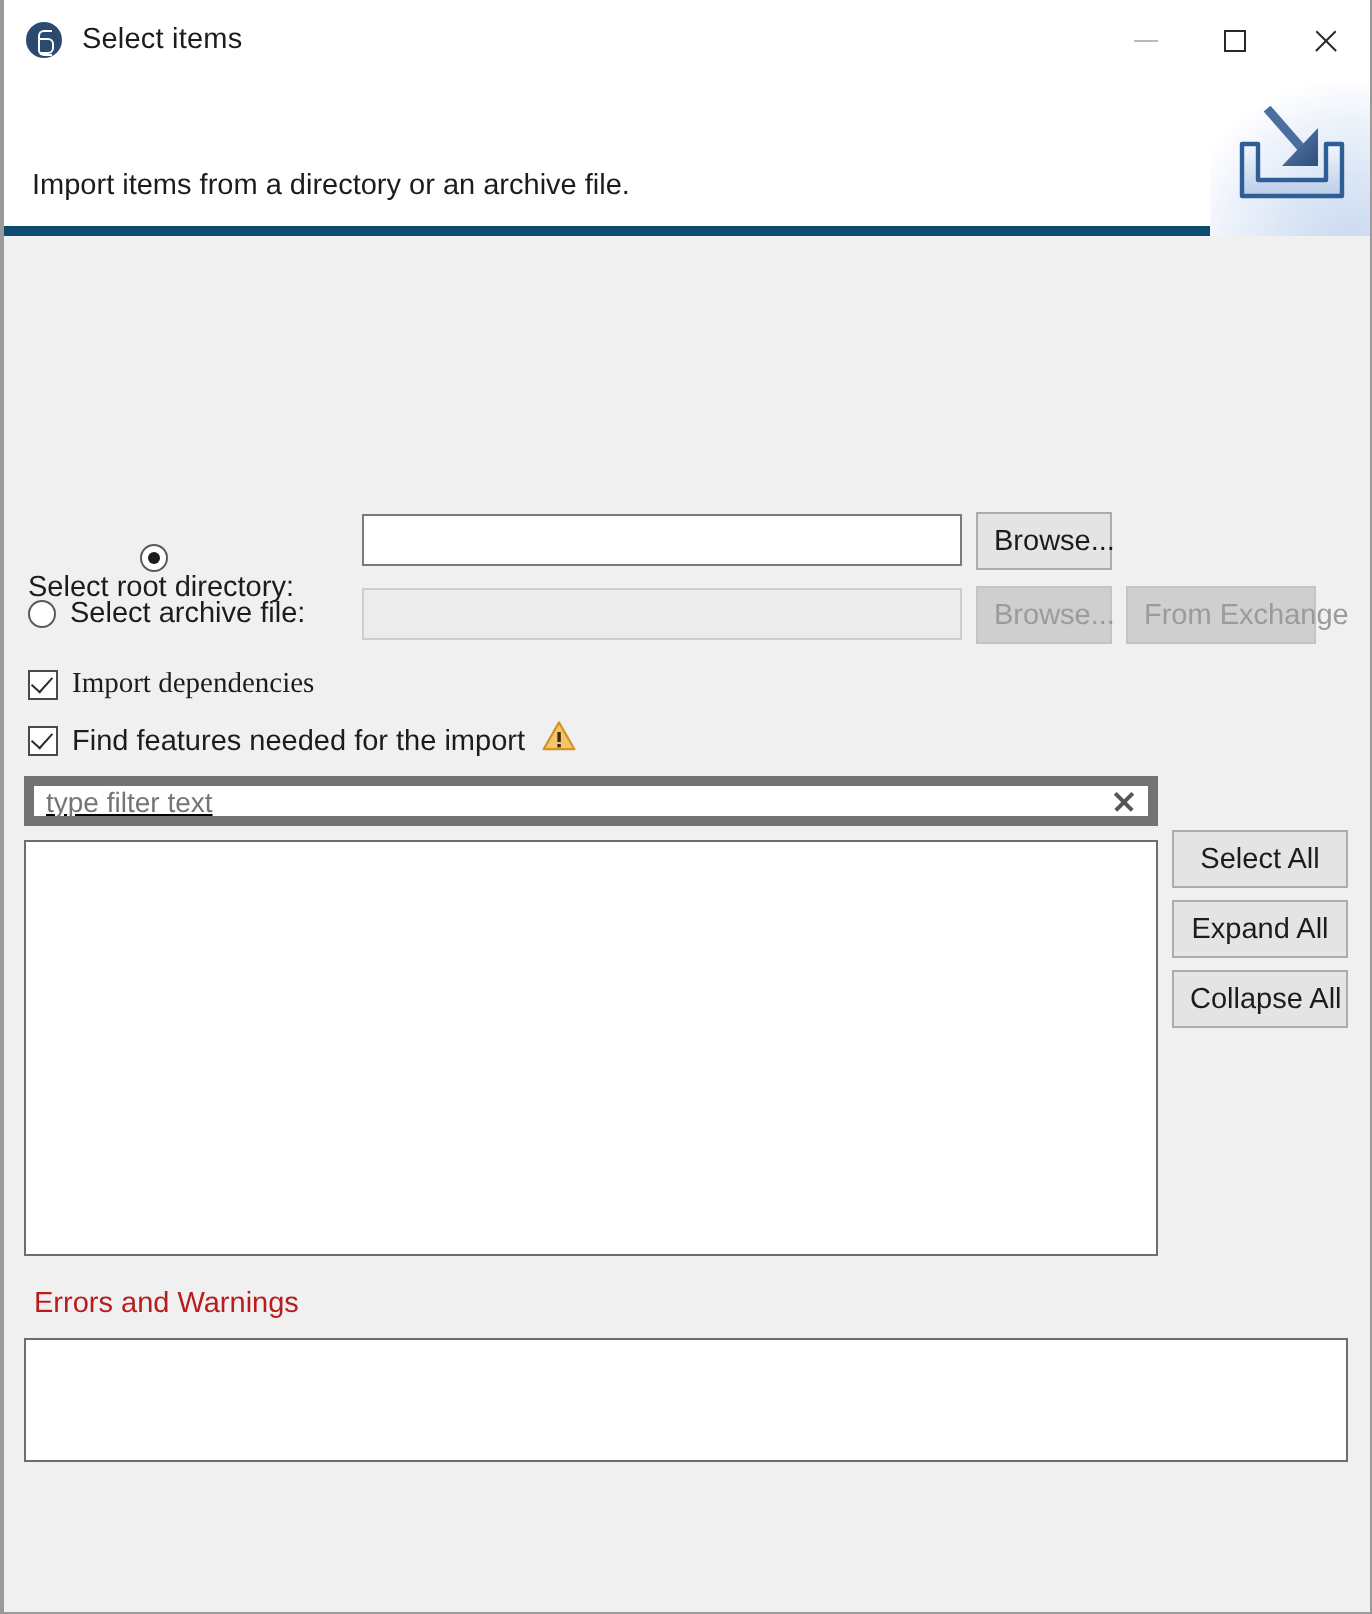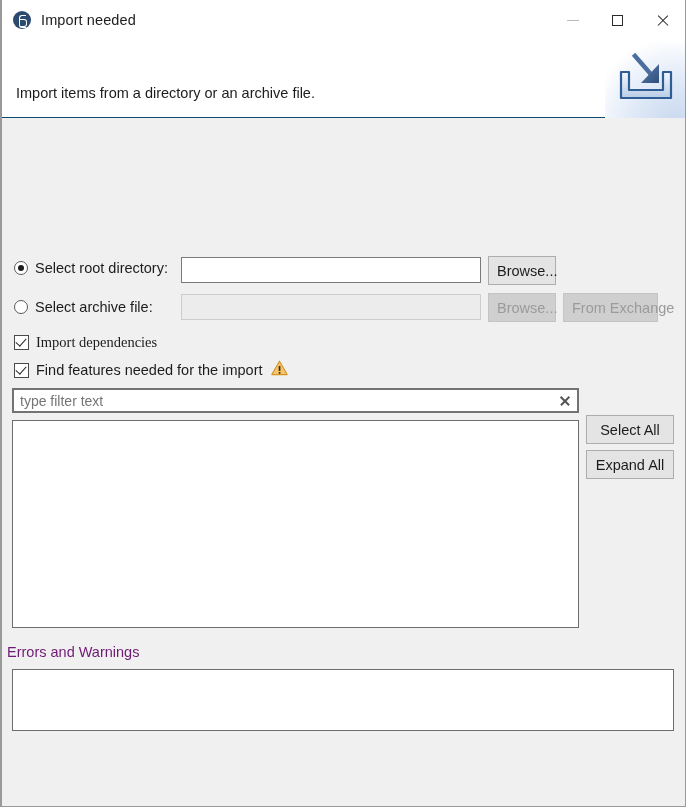--- a/index.html
+++ b/index.html
@@ -91,21 +91,21 @@
     background: #2a2a2a;
   }
   .wb-close::before { transform: rotate(45deg); }
   .wb-close::after  { transform: rotate(-45deg); }
 
   
   .header {
     position: relative;
     height: 78px;
     background: #ffffff;
-    border-bottom: 1px solid #0c4a6e;
+    border-bottom: 5px solid #0c4a6e;
   }
   .header-desc {
     position: absolute;
     left: 15px;
     top: 45px;
     font-size: 14.5px;
     color: #1c1c1c;
   }
   .banner {
     position: absolute;
@@ -219,23 +219,24 @@
     display: inline-block;
     vertical-align: middle;
   }
 
   
   .filterbox {
     position: absolute;
     left: 11px; top: 270px;
     width: 567px; height: 25px;
     background: #ffffff;
-    border: 2px solid #737373;
+    border: 5px solid #737373;
     display: flex;
     align-items: center;
+    text-decoration: underline;
   }
   .filter-input {
     flex: 1;
     border: none;
     outline: none;
     font-family: "Liberation Sans", sans-serif;
     font-size: 14px;
     color: #3d3d3d;
     padding: 0 6px;
     background: transparent;
@@ -272,23 +273,23 @@
     width: 72px;
     display: flex;
     flex-direction: column;
     gap: 6px;
   }
   .sidebtns .btn { width: 88px; height: 29px; }
 
   
   .ew-label {
     position: absolute;
-    left: 6px; top: 526px;
+    left: 16px; top: 526px;
     font-size: 14.5px;
-    color: #701a75;
+    color: #b91c1c;
   }
   .ew-box {
     position: absolute;
     left: 11px; top: 551px;
     width: 662px; height: 62px;
     background: #ffffff;
     border: 1px solid #6d6d6d;
   }
   .edge-left {
     position: absolute;
@@ -297,21 +298,21 @@
     background: #9a9a9a;
   }
 </style>
 </head>
 <body>
 
 <div class="dialog">
 
   <div class="titlebar">
     <div class="title-icon"></div>
-    <div class="title-text">Import needed</div>
+    <div class="title-text">Select items</div>
 
     <div class="winbtns">
       <div class="winbtn">
         <div class="wb-min"></div>
       </div>
       <div class="winbtn">
         <div class="wb-max"></div>
       </div>
       <div class="winbtn">
         <div class="wb-close"></div>
@@ -339,21 +340,21 @@
 
         <path d="M20,6 L41,30" stroke="#4a6e9e" stroke-width="4.5" stroke-linecap="square"></path>
 
         <path d="M44,33 L44,14 L26,33 Z" fill="url(#arrg)"></path>
       </svg>
     </div>
   </div>
 
   <div class="body">
 
-    <div class="row" style="left:13px; top:142px;">
+    <div class="row" style="left:13px; top:154px;flex-direction:column;">
       <div class="radio on"></div>
       <div class="lbl">Select root directory:</div>
     </div>
     <input class="tfield" style="position: absolute; left: 180px; top: 139px; width: 300px;" type="text" value="">
     <button class="btn" style="position:absolute; left:487px; top:138px; width:68px;">Browse...</button>
 
     <div class="row" style="left:13px; top:181px;">
       <div class="radio"></div>
       <div class="lbl">Select archive file:</div>
     </div>
@@ -381,20 +382,21 @@
     <div class="filterbox">
       <input class="filter-input" type="text" placeholder="type filter text" style="">
       <div class="filter-clear"></div>
     </div>
 
     <div class="tree"></div>
 
     <div class="sidebtns">
       <button class="btn">Select All</button>
       <button class="btn">Expand All</button>
+      <button class="btn">Collapse All</button>
     </div>
 
     <div class="ew-label">Errors and Warnings</div>
     <div class="ew-box"></div>
 
   </div>
 
   <div class="edge-left"></div>
 </div>
 

